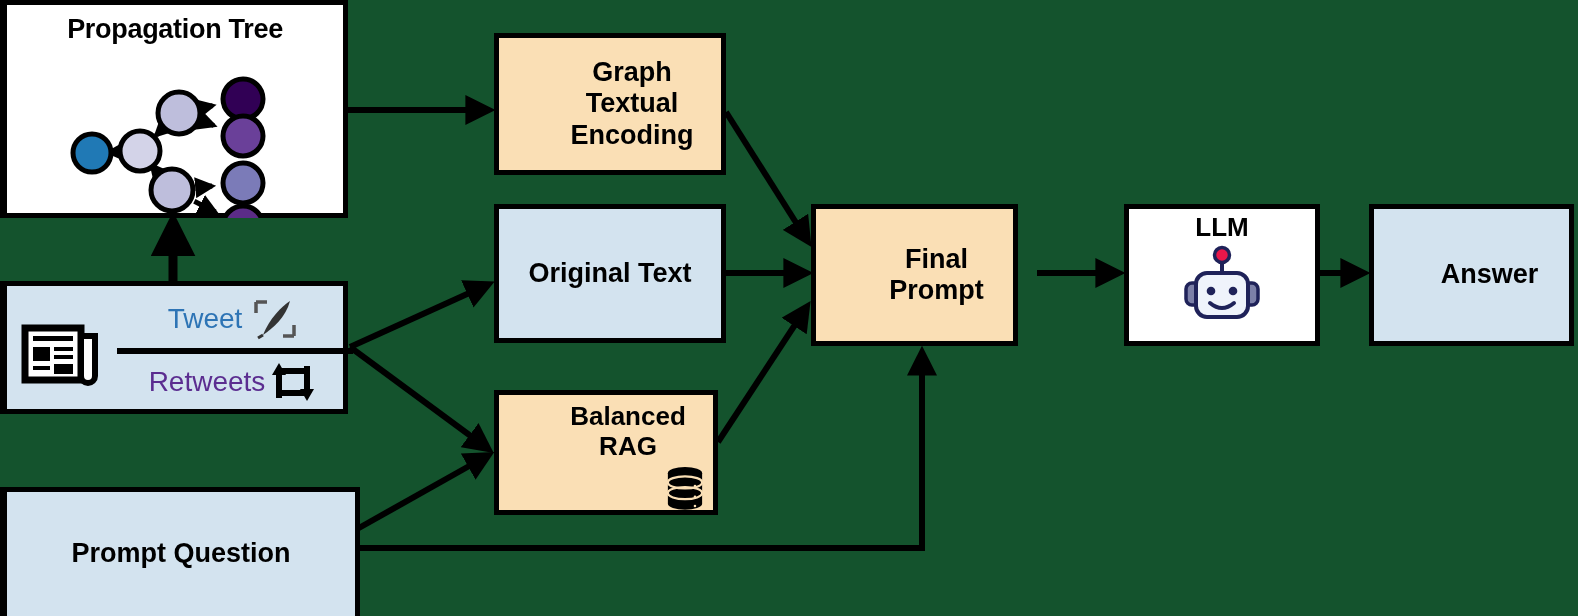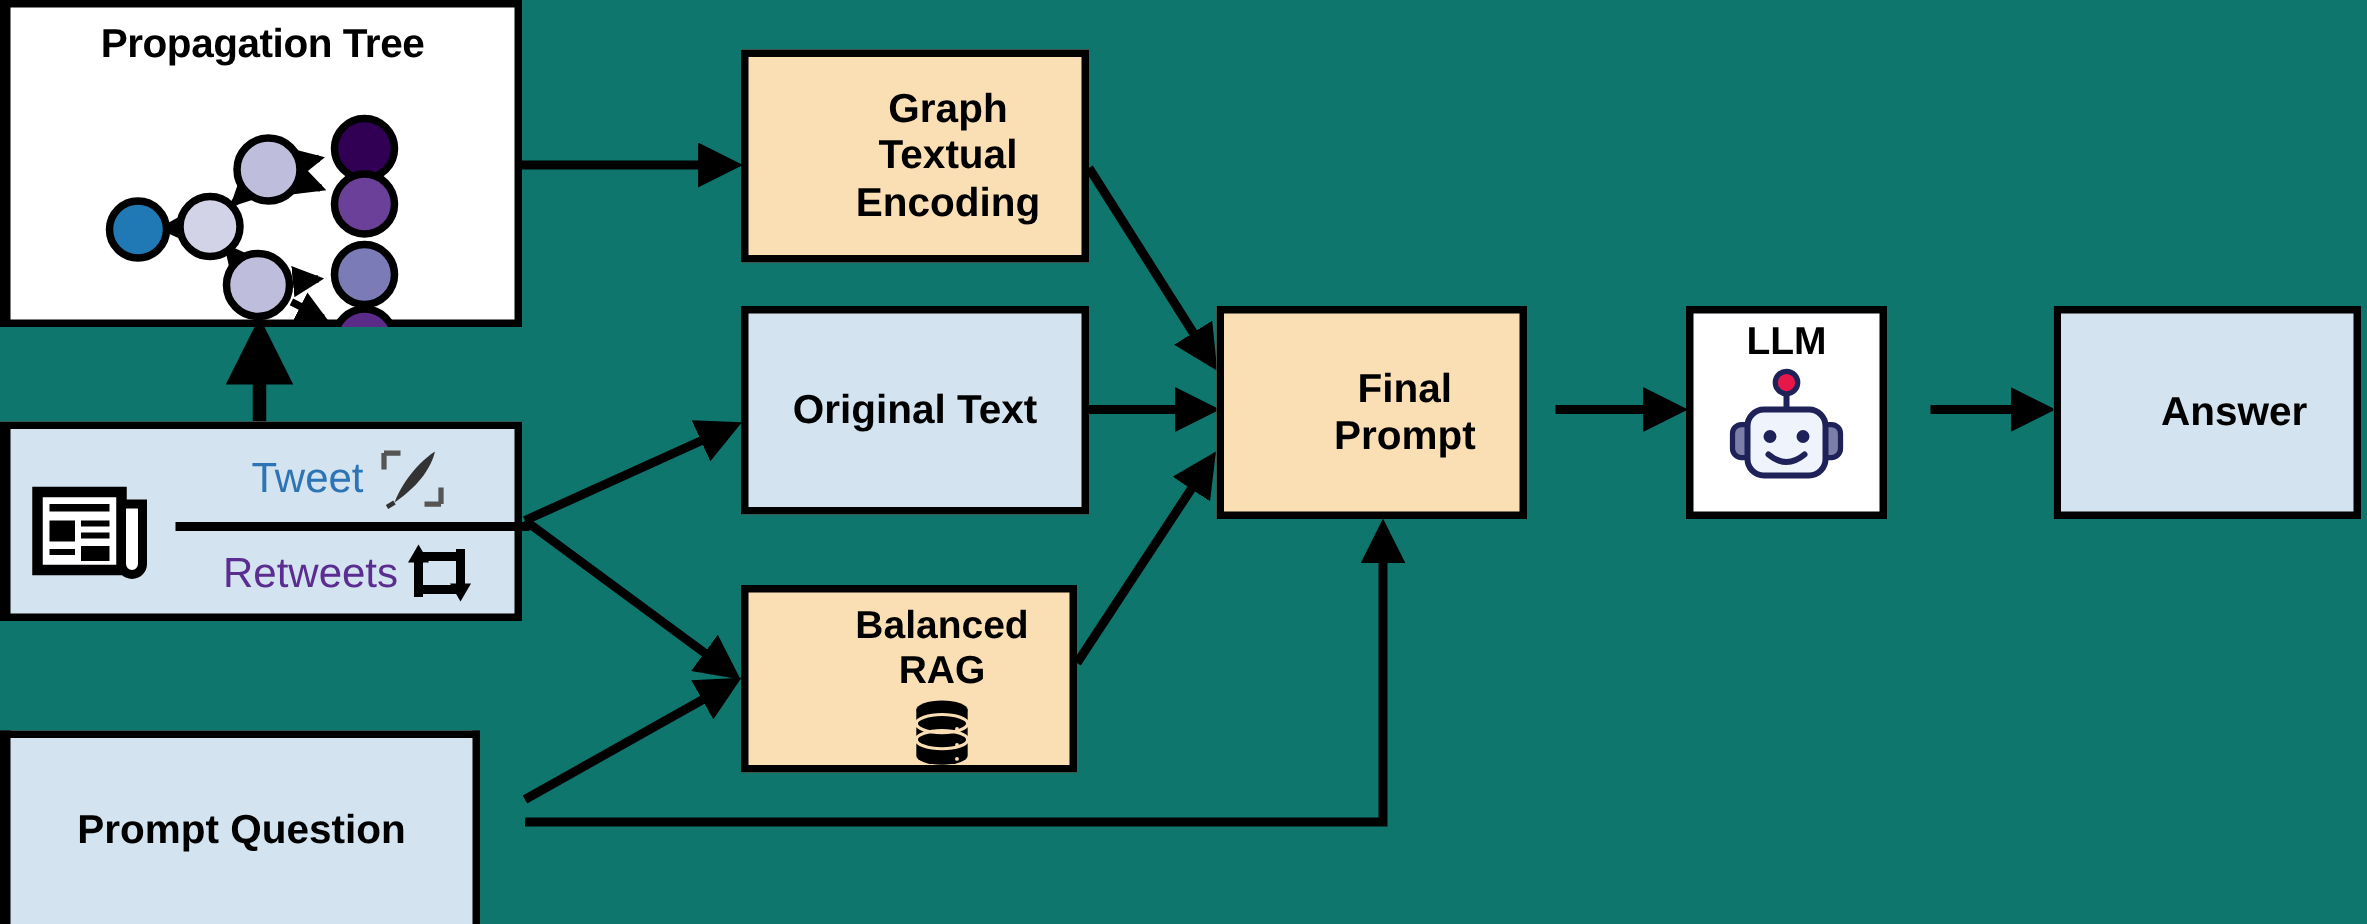--- a/index.html
+++ b/index.html
@@ -4,21 +4,21 @@
 <style>
   html, body {
     margin: 0;
     padding: 0;
     background: #ffffff;
   }
   #canvas {
     position: relative;
     width: 1578px;
     height: 616px;
-    background: #0f766e;
+    background: #14532d;
     font-family: "Liberation Sans", sans-serif;
     overflow: hidden;
   }
   .box {
     position: absolute;
     box-sizing: border-box;
     border: 5px solid #000000;
     display: flex;
     align-items: center;
     justify-content: center;
@@ -75,41 +75,41 @@
   #graph-textual-encoding {
     left: 494px; top: 33px; width: 232px; height: 142px;
     font-size: 27px;
   }
   #original-text {
     left: 494px; top: 204px; width: 232px; height: 139px;
     font-size: 27px;
   }
   #balanced-rag {
     left: 494px; top: 390px; width: 224px; height: 125px;
-    flex-direction: column; justify-content: flex-start;
+    flex-direction: column; justify-content: flex-start; align-items: flex-end;
   }
   #balanced-rag-label { font-size: 26px; margin-top: 7px; }
   #db-icon { width: 56px; height: 62px; margin-top: 4px; }
   #final-prompt {
     left: 811px; top: 204px; width: 207px; height: 142px;
     font-size: 27px;
   }
   #llm-box {
-    left: 1124px; top: 204px; width: 134px; height: 142px;
+    left: 1124px; top: 204px; width: 196px; height: 142px;
     flex-direction: column; justify-content: flex-start;
   }
   #llm-label { font-size: 26px; margin-top: 4px; }
   #robot-icon { width: 80px; height: 76px; margin-top: 2px; }
   #answer-box {
     left: 1369px; top: 204px; width: 205px; height: 142px;
     font-size: 27px;
     padding-left: 36px;
   }
   #prompt-question {
-    left: 0px; top: 487px; width: 320px; height: 129px;
+    left: 0px; top: 487px; width: 360px; height: 129px;
     font-size: 27px;
     border-left-width: 7px;
     border-bottom-width: 0px;
   }
 
   #edges {
     position: absolute; left: 0; top: 0; width: 1578px; height: 616px;
     pointer-events: none;
   }
 </style>

